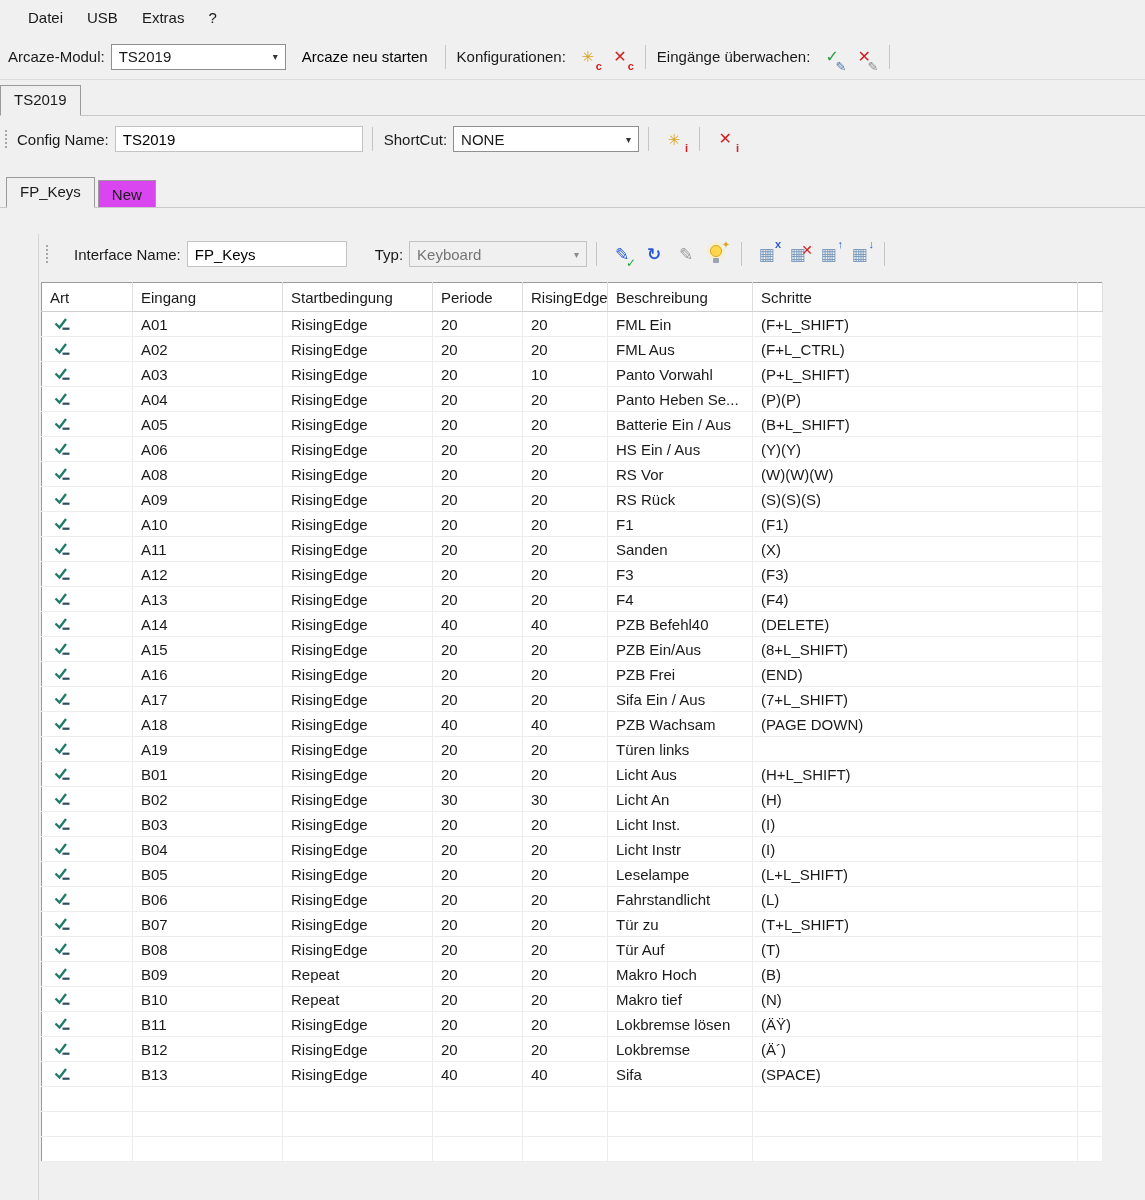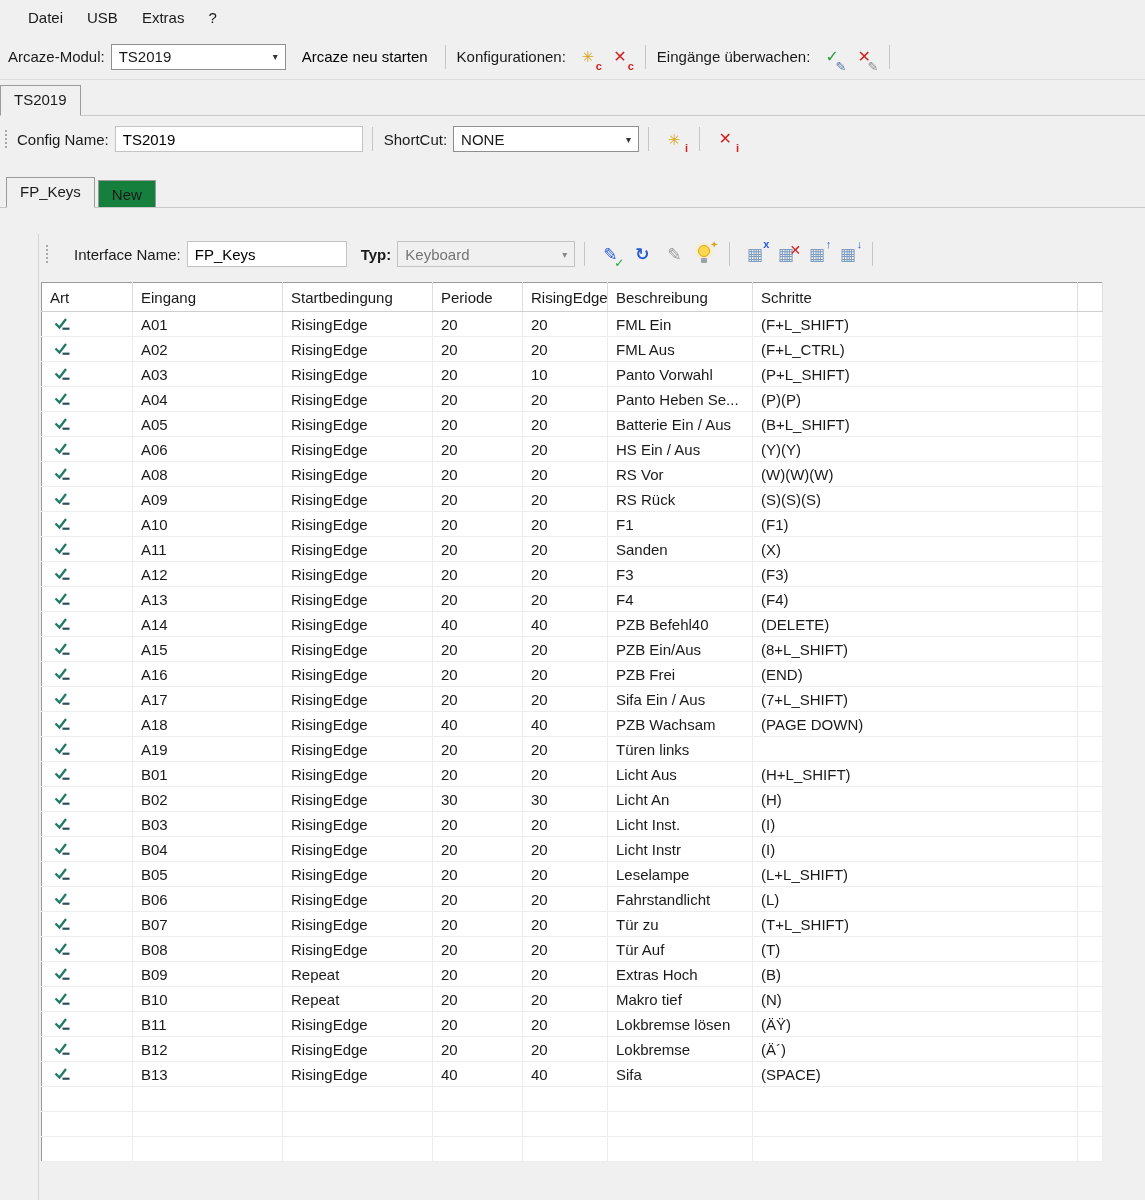--- a/index.html
+++ b/index.html
@@ -54,21 +54,21 @@
   .bulb .base{position:absolute;left:7px;top:15px;width:6px;height:5px;background:#9aa4ad;border-radius:1px;}
   .bulb .spark{position:absolute;right:-2px;top:-4px;color:var(--icon-gold);font-size:10px;}
   .ric{position:relative;width:25px;height:24px;display:inline-flex;align-items:center;justify-content:center;margin:0 3px;flex:0 0 auto;}
   .ric .base{color:var(--grid-icon);font-size:17px;line-height:1;}
   .ric .ov{position:absolute;right:-2px;top:-3px;font-size:11px;font-weight:700;color:var(--icon-blue);line-height:1;}
   .ric .ov.del{color:var(--icon-red);font-size:14px;top:1px;right:-3px;}
 
   
   .tabstrip{display:flex;align-items:flex-end;height:32px;padding-left:6px;border-bottom:1px solid #c9c9c9;}
   .tabstrip.module{margin-top:4px;padding-left:0;}
-  .tab{border:1px solid #9a9a9a;border-bottom:none;background:#15803d;padding:5px 13px 4px;margin-right:3px;white-space:nowrap;cursor:default;}
+  .tab{border:1px solid #9a9a9a;border-bottom:none;background:#d946ef;padding:5px 13px 4px;margin-right:3px;white-space:nowrap;cursor:default;}
   .tab.active{background:#f0f0f0;margin-bottom:-1px;padding-bottom:7px;border-bottom:1px solid #f0f0f0;}
 
   
   .config-bar{display:flex;align-items:center;height:46px;padding:0 2px;}
   .tbox{height:26px;border:1px solid #c3c3c3;background:#fff;font:inherit;padding:0 7px;outline:none;}
   .tbox.config-name{width:248px;}
   .tbox.iface-name{width:160px;}
 
   
   .panel{position:relative;margin-left:38px;width:1107px;height:992px;border-left:1px solid #d5d5d5;}
@@ -157,21 +157,21 @@
     <div class="tab active">FP_Keys</div>
     <div class="tab">New</div>
   </div>
 
   <div class="panel">
 
     <div class="inner-toolbar">
       <div class="grip"></div>
       <span class="tlabel">Interface Name:</span>
       <input class="tbox iface-name" value="FP_Keys" style="">
-      <span class="tlabel" style="margin-left:14px;font-weight:bold;">Typ:</span>
+      <span class="tlabel" style="margin-left:28px;">Typ:</span>
       <div class="combo disabled">
         <span>Keyboard</span>
         <span class="arrow">▾</span>
       </div>
       <div class="vsep"></div>
       <span class="icon">
         <span class="g blue">✎</span>
         <span class="sub check-green">✓</span>
       </span>
       <span class="icon">
@@ -624,21 +624,21 @@
               <td class="c-art"><span class="art-icon">
                   <svg width="17" height="13" viewBox="0 0 17 13">
                     <polyline points="1.5,6.5 5.5,10.5 12,2" fill="none" stroke="#1f7a68" stroke-width="2.3"></polyline>
                     <rect x="8.5" y="10.6" width="7" height="2.2" fill="#2e4f5e"></rect>
                   </svg>
                 </span></td>
               <td>B09</td>
               <td>Repeat</td>
               <td>20</td>
               <td>20</td>
-              <td>Extras Hoch</td>
+              <td>Makro Hoch</td>
               <td>(B)</td>
               <td></td>
             </tr>
             <tr>
               <td class="c-art"><span class="art-icon">
                   <svg width="17" height="13" viewBox="0 0 17 13">
                     <polyline points="1.5,6.5 5.5,10.5 12,2" fill="none" stroke="#1f7a68" stroke-width="2.3"></polyline>
                     <rect x="8.5" y="10.6" width="7" height="2.2" fill="#2e4f5e"></rect>
                   </svg>
                 </span></td>

